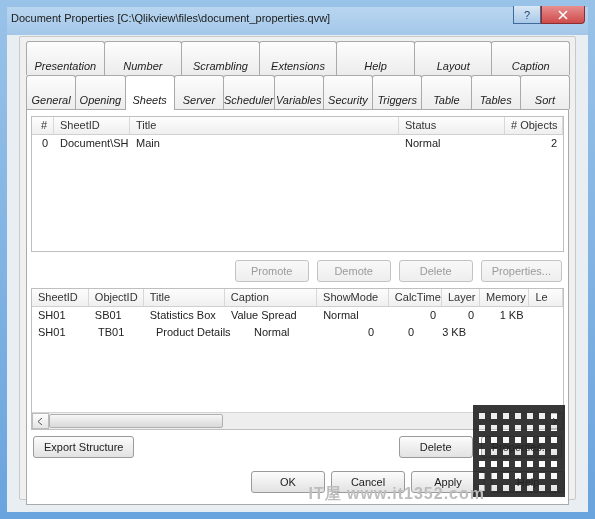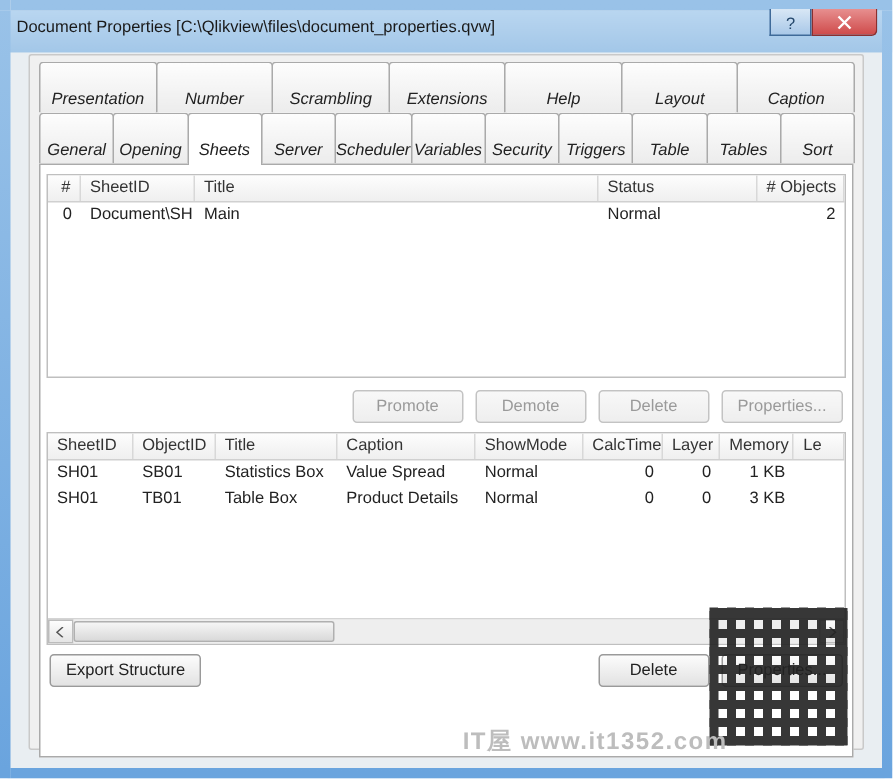--- a/index.html
+++ b/index.html
@@ -152,21 +152,20 @@
                 <div class="cell d-cap">Value Spread</div>
                 <div class="cell d-show">Normal</div>
                 <div class="cell d-ct">0</div>
                 <div class="cell d-lay">0</div>
                 <div class="cell d-mem">1 KB</div>
                 <div class="cell d-le"></div>
               </div>
               <div class="row">
                 <div class="cell d-sid">SH01</div>
                 <div class="cell d-oid">TB01</div>
-                <div class="cell d-type">Table Box</div>
                 <div class="cell d-cap">Product Details</div>
                 <div class="cell d-show">Normal</div>
                 <div class="cell d-ct">0</div>
                 <div class="cell d-lay">0</div>
                 <div class="cell d-mem">3 KB</div>
                 <div class="cell d-le"></div>
               </div>
             </div>
           <div class="hscroll">
             <div class="sc-btn">
@@ -189,17 +188,23 @@
           <button class="btn" style="min-width:100px;">Export Structure</button>
         </div>
         <div class="row-btns low">
           <button class="btn">Delete</button>
           <button class="btn">Properties...</button>
         </div>
 
       </div>
     </div>
 
+    <div class="dlg-btns">
+      <button class="btn">OK</button>
+      <button class="btn">Cancel</button>
+      <button class="btn">Apply</button>
+      <button class="btn">Help</button>
+    </div>
   </div>
 </div>
 
 <div class="qr"></div>
 <div class="wm">IT屋  www.it1352.com</div>
 
 </body></html>

